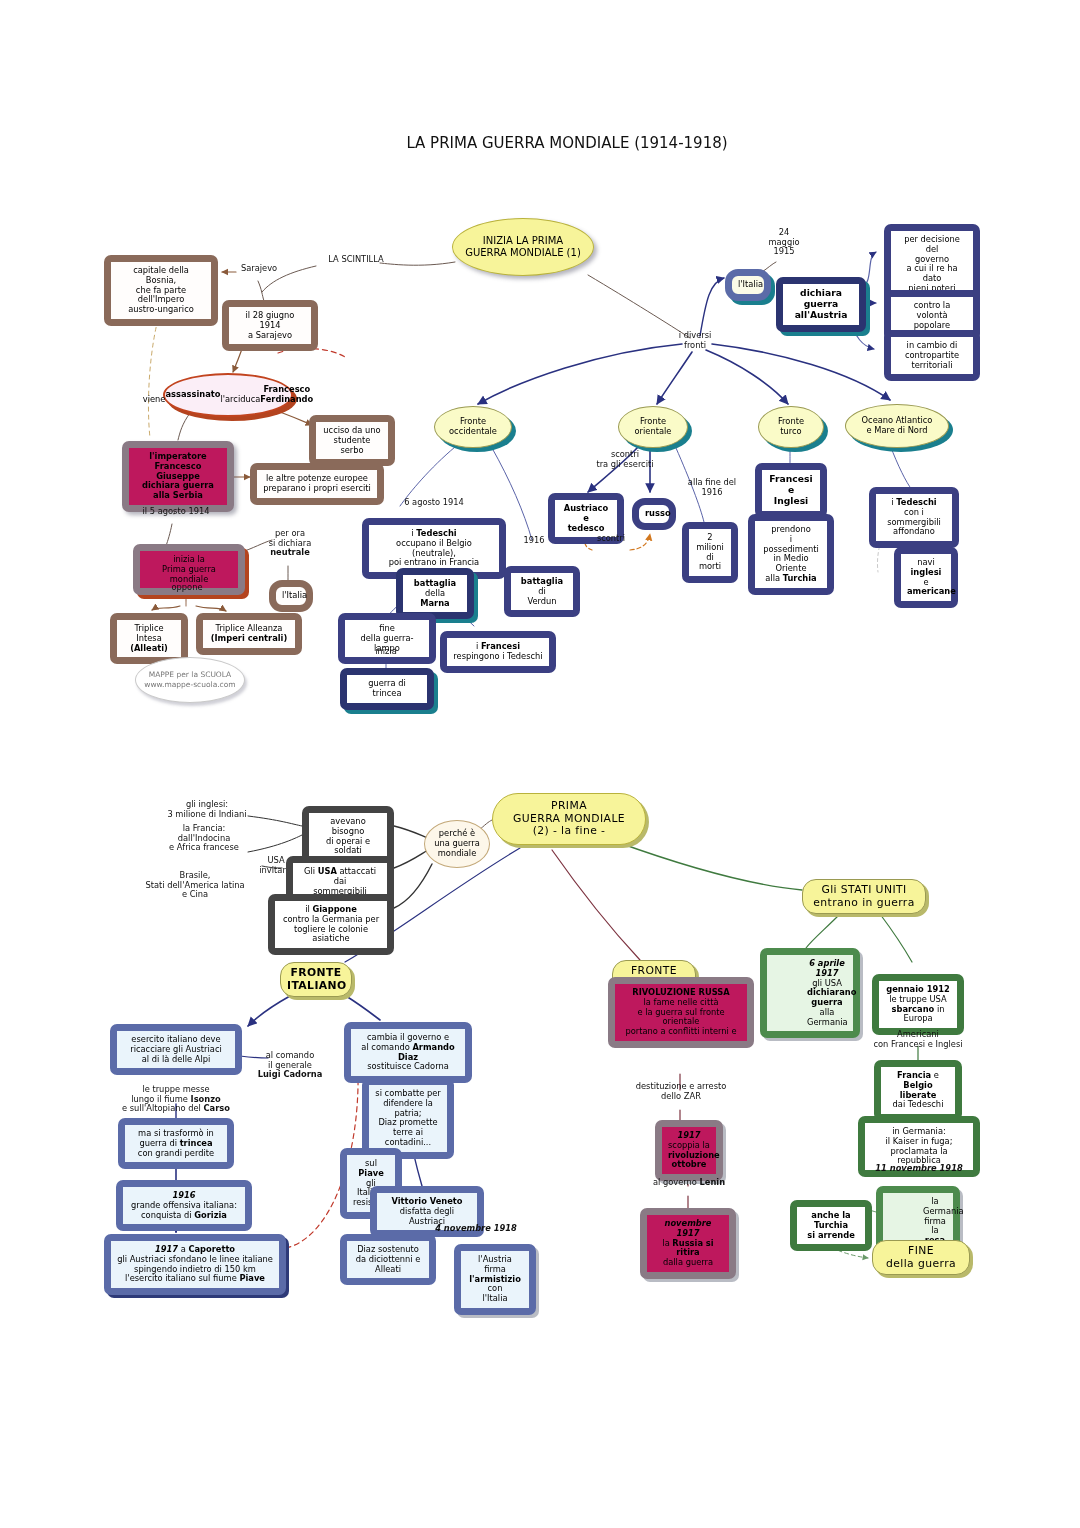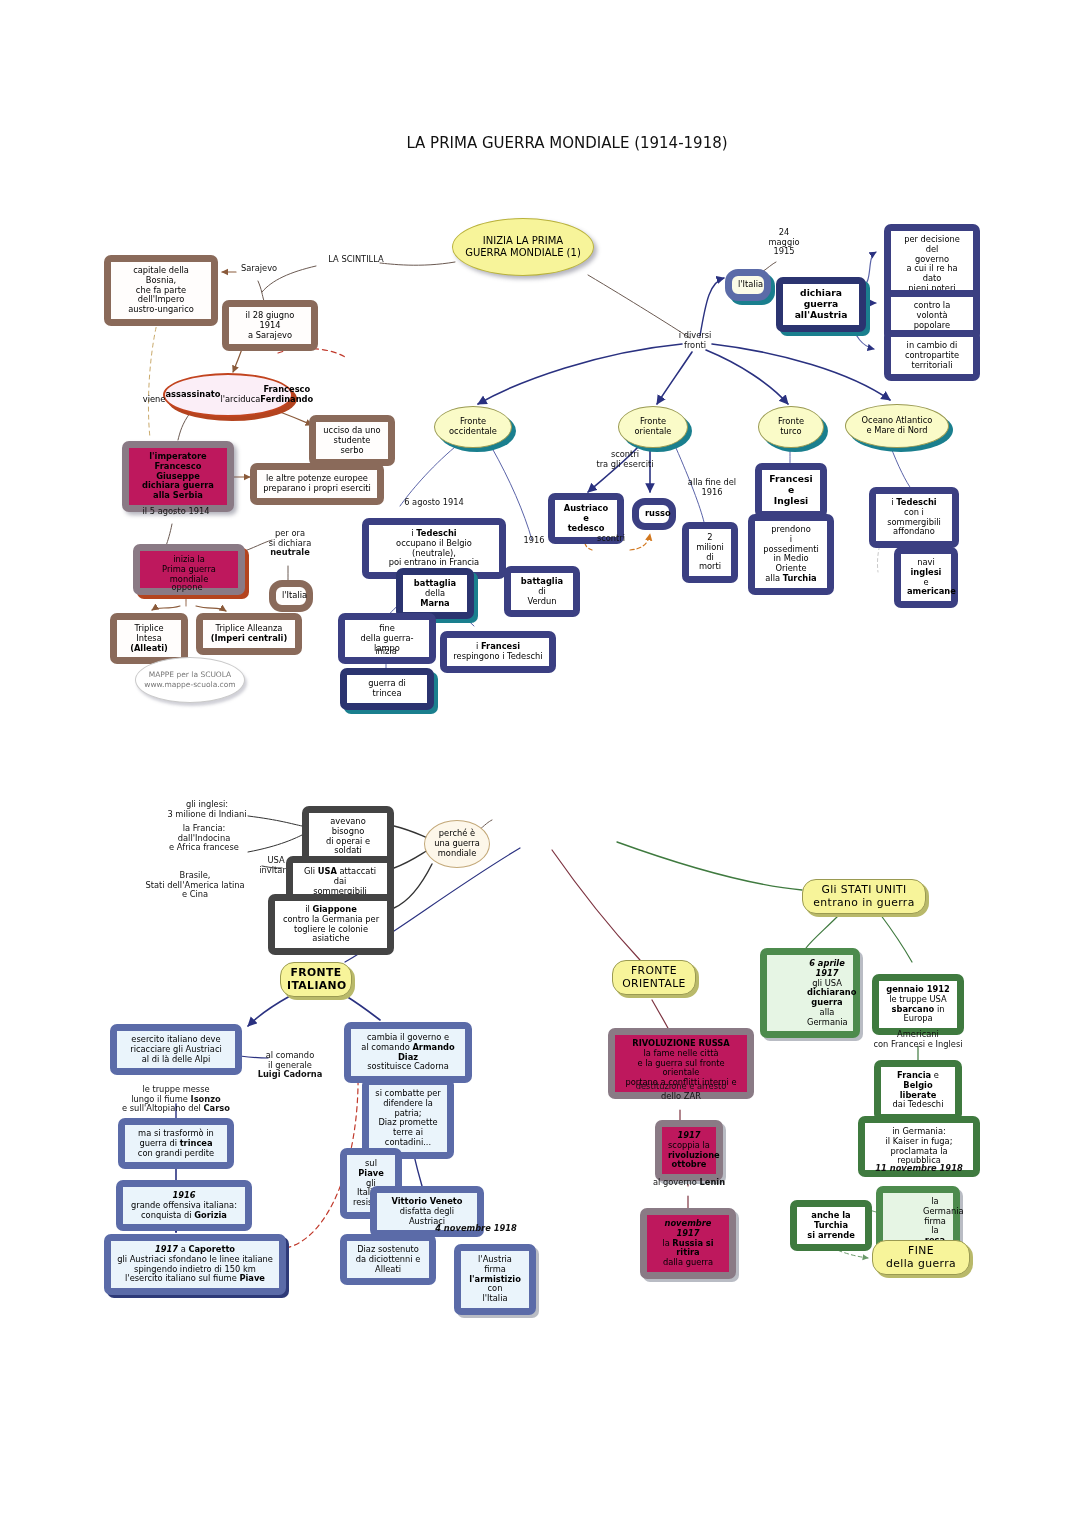--- a/index.html
+++ b/index.html
@@ -363,20 +363,25 @@
   <div class="node rect t8" style="left: 286px; top: 856px; width: 108px; white-space: normal; border-color: rgb(68, 68, 68);">Gli <b>USA</b> attaccati dai<br>sommergibili tedeschi</div>
 
   <div class="node rect t8" style="left: 268px; top: 894px; width: 126px; white-space: normal; border-color: rgb(68, 68, 68);">il <b>Giappone</b><br>contro la Germania per<br>togliere le colonie asiatiche</div>
 
   <div class="node ellipse beigeell flexcent t8" style="left:424px;top:820px;width:66px;height:48px;">
     <span style="white-space:pre-line;">perché è
 una guerra
 mondiale</span>
   </div>
 
+  <div class="node ellipse yellow sh-olive flexcent t11 capnode" style="left:492px;top:793px;width:154px;height:52px;border-radius:26px;">
+    <span style="white-space:pre-line;">PRIMA
+GUERRA MONDIALE
+(2) - la fine -</span>
+  </div>
 
   <div class="node rect yellow sh-olive rounded-14 t11 capnode" style="left:802px;top:879px;width:124px;white-space:pre-line;border-color:#9a9a52;">Gli STATI UNITI
 entrano in guerra</div>
 
   <div class="node rect yellow sh-olive rounded-14 t11 b capnode" style="left:280px;top:962px;width:72px;white-space:pre-line;border-color:#9a9a52;">FRONTE
 ITALIANO</div>
 
   <div class="node rect yellow sh-olive rounded-14 t11 capnode" style="left:612px;top:960px;width:84px;white-space:pre-line;border-color:#9a9a52;">FRONTE
 ORIENTALE</div>
 
@@ -406,21 +411,21 @@
   <div class="node rect blueish t8" style="left: 370px; top: 1186px; width: 114px; white-space: normal;"><b>Vittorio Veneto</b><br>disfatta degli Austriaci</div>
 
   <div class="lbl t8 bi" style="left:424px;top:1224px;width:104px;">4 novembre 1918</div>
 
   <div class="node rect blueish t8" style="left:340px;top:1234px;width:96px;white-space:pre-line;">Diaz sostenuto
 da diciottenni e
 Alleati</div>
 
   <div class="node rect blueish sh-greyd t8" style="left: 454px; top: 1244px; width: 82px; white-space: normal;">l'Austria firma<br><b>l'armistizio</b> con<br>l'Italia</div>
 
-  <div class="node rect pinkish t8" style="left: 608px; top: 1028px; width: 146px; white-space: normal;"><b>RIVOLUZIONE RUSSA</b><br>la fame nelle città<br>e la guerra sul fronte orientale<br>portano a conflitti interni e</div>
+  <div class="node rect pinkish t8" style="left: 608px; top: 977px; width: 146px; white-space: normal;"><b>RIVOLUZIONE RUSSA</b><br>la fame nelle città<br>e la guerra sul fronte orientale<br>portano a conflitti interni e</div>
 
   <div class="lbl t8" style="left:608px;top:1082px;width:146px;white-space:pre-line;">destituzione e arresto
 dello ZAR</div>
 
   <div class="node rect pinkish sh-greyd t8" style="left: 655px; top: 1120px; width: 68px; white-space: normal;"><span style="font-weight:bold;font-style:italic">1917</span><br>scoppia la<br><b>rivoluzione</b><br><b>ottobre</b></div>
 
   <div class="lbl t8" style="left: 630px; top: 1178px; width: 118px; white-space: normal;">al governo <b>Lenin</b></div>
 
   <div class="node rect pinkish sh-greyd t8" style="left: 640px; top: 1208px; width: 96px; white-space: normal;"><span style="font-weight:bold;font-style:italic">novembre  1917</span><br>la <b>Russia si ritira</b><br>dalla guerra</div>
 

